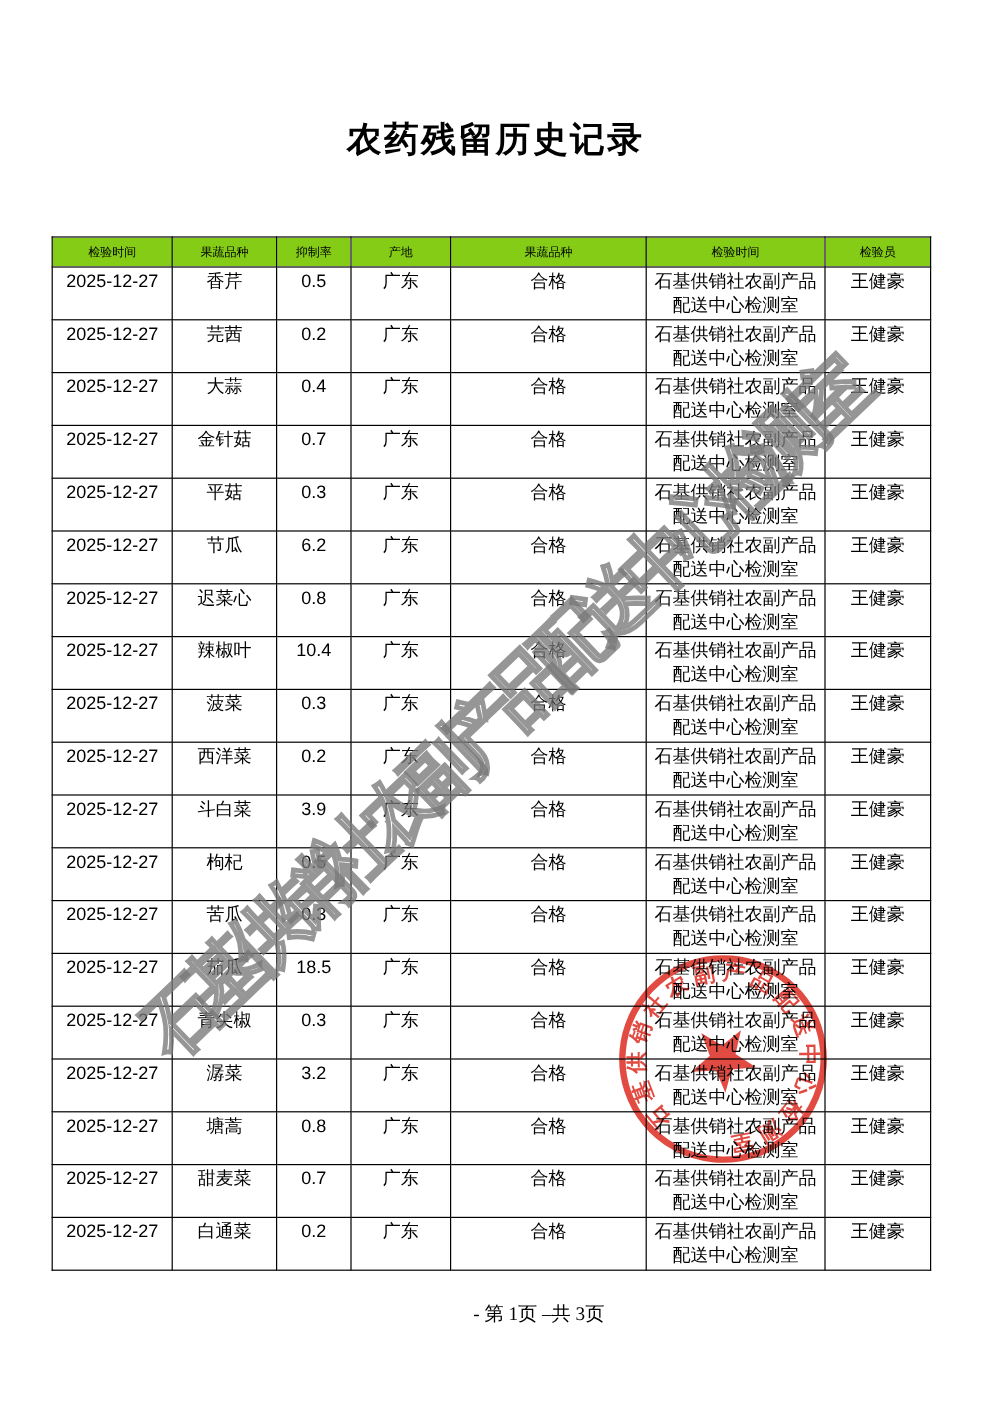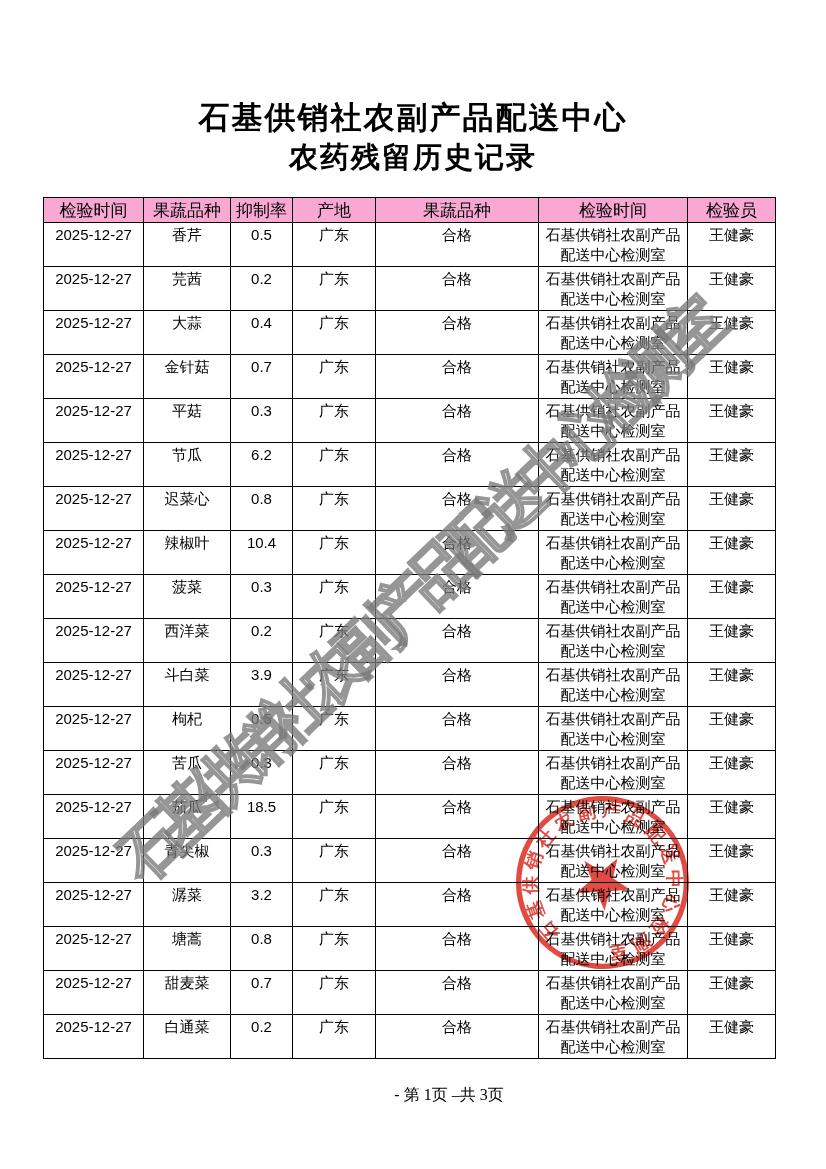--- a/index.html
+++ b/index.html
@@ -44,23 +44,23 @@
     z-index: 2;
   }
   table.record th, table.record td {
     border: 1px solid #000;
     text-align: center;
     vertical-align: top;
     overflow: hidden;
   }
   table.record thead tr { height: 25px; }
   table.record th {
-    background: #f9a8d4;
+    background: #84cc16;
     font-weight: 400;
-    font-size: 17px;
+    font-size: 10px;
     vertical-align: middle;
     line-height: 23px;
   }
   table.record tbody tr { height: 44px; }
   table.record td { padding-top: 2px; font-size: 15px; line-height: 20px; }
   td.c-date, td.c-rate {
     font-family: "Liberation Sans", "DejaVu Sans", sans-serif;
     font-size: 15px;
     font-weight: 400;
     letter-spacing: 0px;
@@ -104,21 +104,20 @@
     z-index: 2;
     margin-left: 36px;
   }
 </style>
 </head>
 <body>
 
 <div class="watermark">石基供销社农副产品配送中心检测室</div>
 
 <div class="title-block">
-  <div class="title-line1">石基供销社农副产品配送中心</div>
   <div class="title-line2">农药残留历史记录</div>
 </div>
 
 <table class="record">
   <colgroup>
     <col style="width:100px">
     <col style="width:87px">
     <col style="width:62px">
     <col style="width:83px">
     <col style="width:163px">

